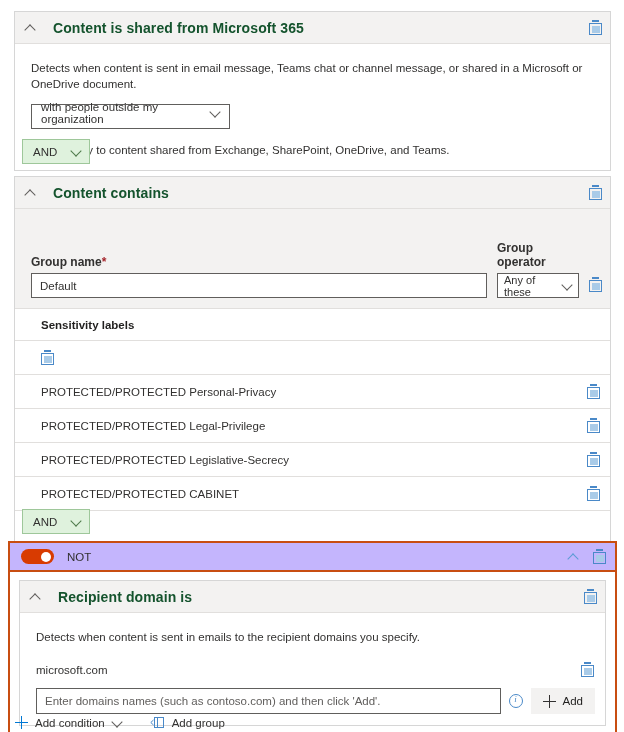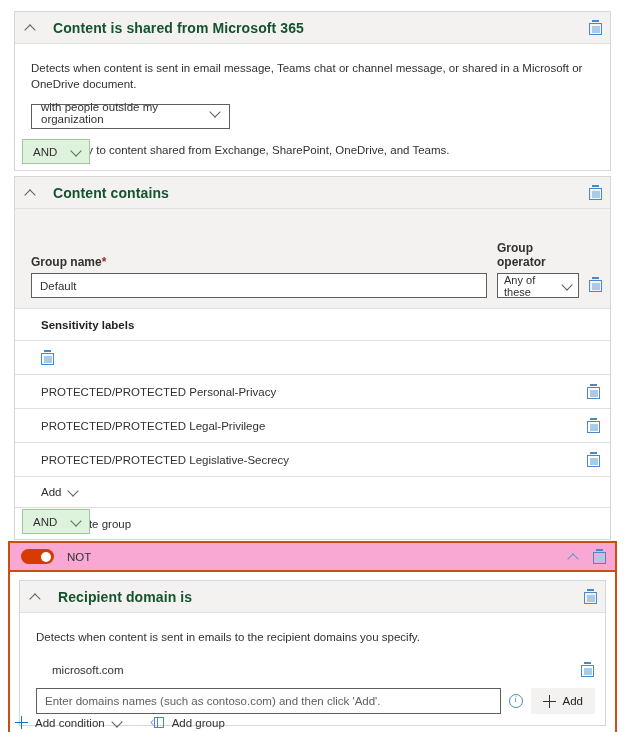--- a/index.html
+++ b/index.html
@@ -190,21 +190,21 @@
   
   .notgroup {
     border: 2px solid #c84e11;
     background: #ffffff;
   }
   .not-header {
     display: flex;
     align-items: center;
     height: 29px;
     padding: 0 9px 0 11px;
-    background: #f9a8d4;
+    background: #c4b5fd;
     border-bottom: 2px solid #c84e11;
   }
   .toggle {
     width: 33px; height: 15px;
     border-radius: 8px;
     background: #d83b01;
     position: relative;
     flex: none;
     cursor: pointer;
   }
@@ -225,21 +225,21 @@
 
   .not-body { padding: 8px 9px 9px 9px; }
 
   
   .domain-row {
     display: flex;
     align-items: center;
     font-size: 11.5px;
     color: #323130;
     padding: 9px 1px 9px 0;
-    margin: 8px 0 0 16px;
+    margin: 8px 0 0 0;
   }
   .domain-row .name { flex: 1; }
 
   .domain-entry {
     display: flex;
     align-items: center;
     gap: 8px;
     margin-top: 2px;
   }
   .info-icon {
@@ -388,20 +388,27 @@
       </div>
       <div class="lbl-row">
         <span class="name">PROTECTED/PROTECTED Legal-Privilege</span>
         <span class="trash">
           <span class="lid"></span>
             <span class="can"></span>
         </span>
       </div>
       <div class="lbl-row">
         <span class="name">PROTECTED/PROTECTED Legislative-Secrecy</span>
+        <span class="trash">
+          <span class="lid"></span>
+            <span class="can"></span>
+        </span>
+      </div>
+      <div class="lbl-row">
+        <span class="name">PROTECTED/PROTECTED CABINET</span>
         <span class="trash">
           <span class="lid"></span>
             <span class="can"></span>
         </span>
       </div>
     </div>
 
     <div class="add-row">
       <span>Add</span>
       <span class="chev down"></span>

